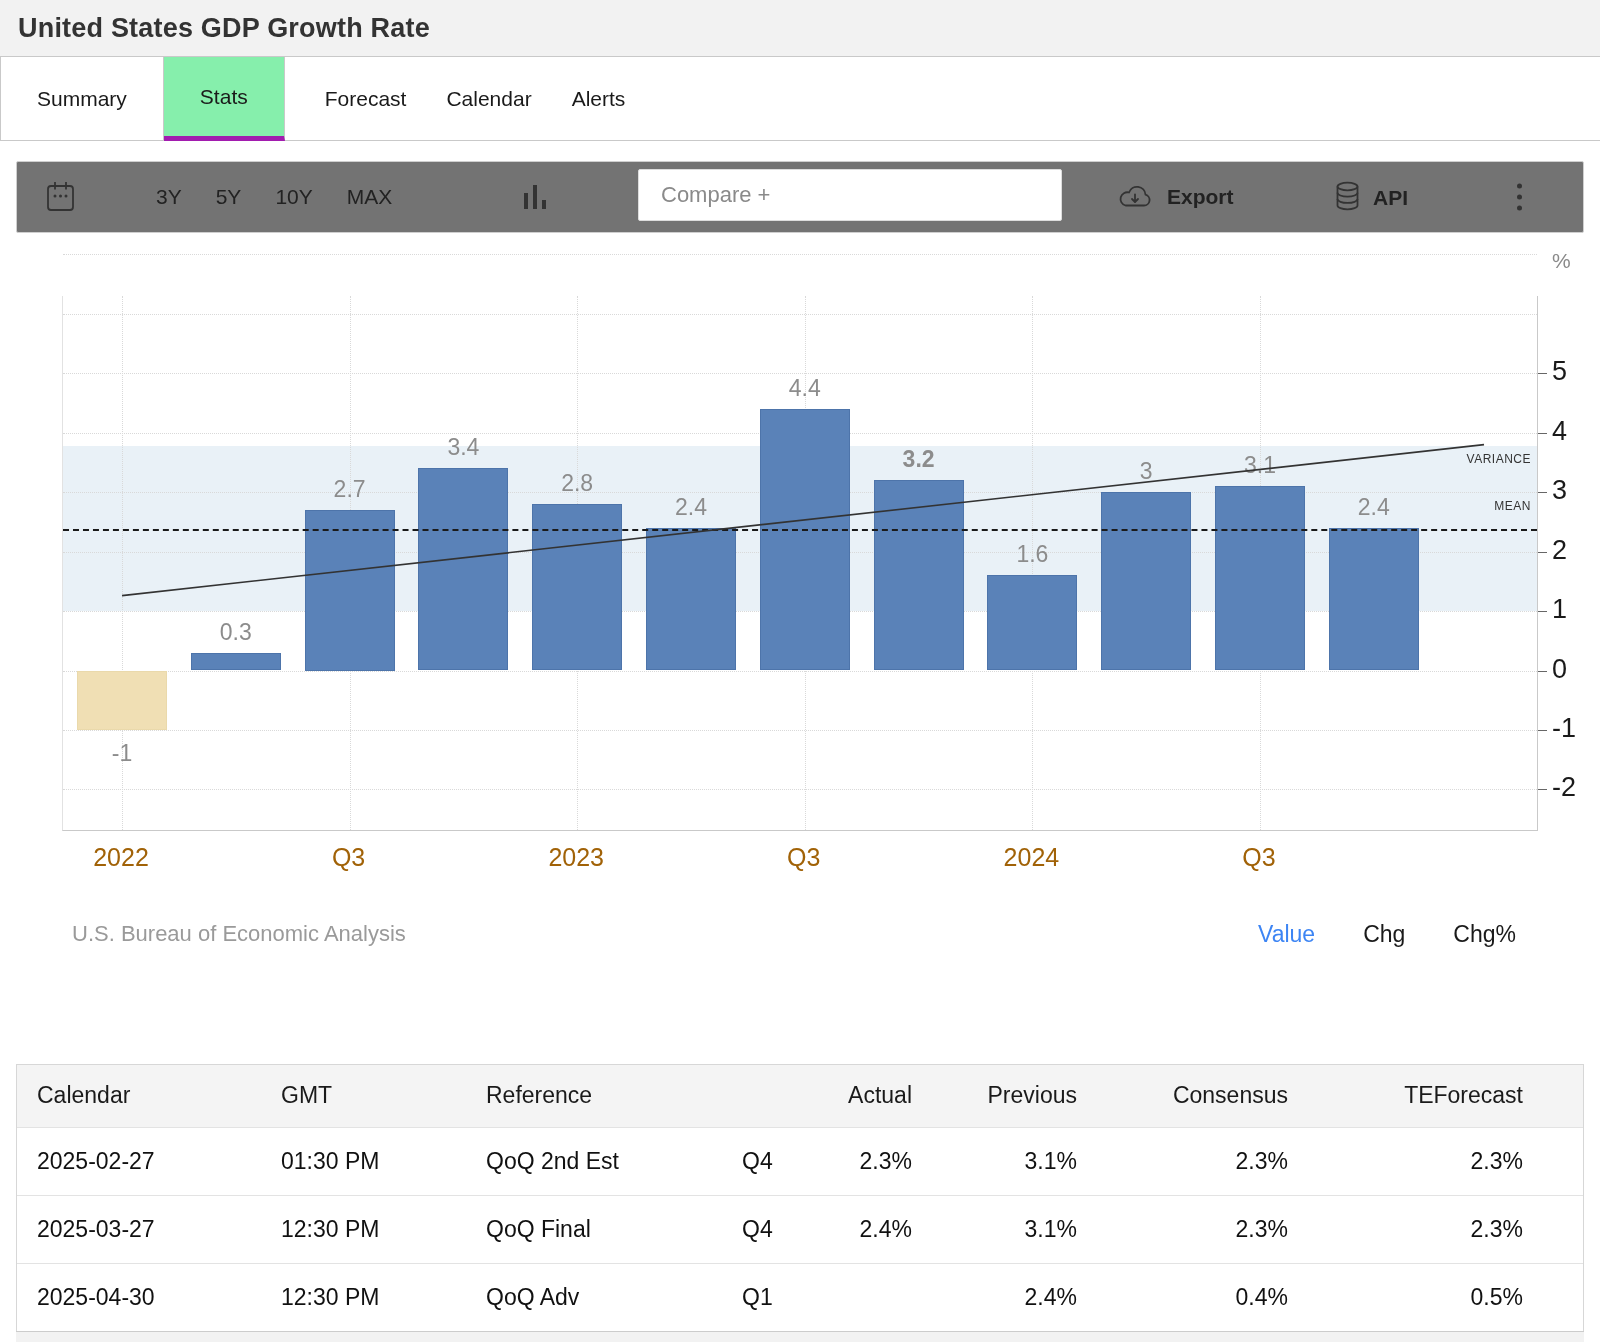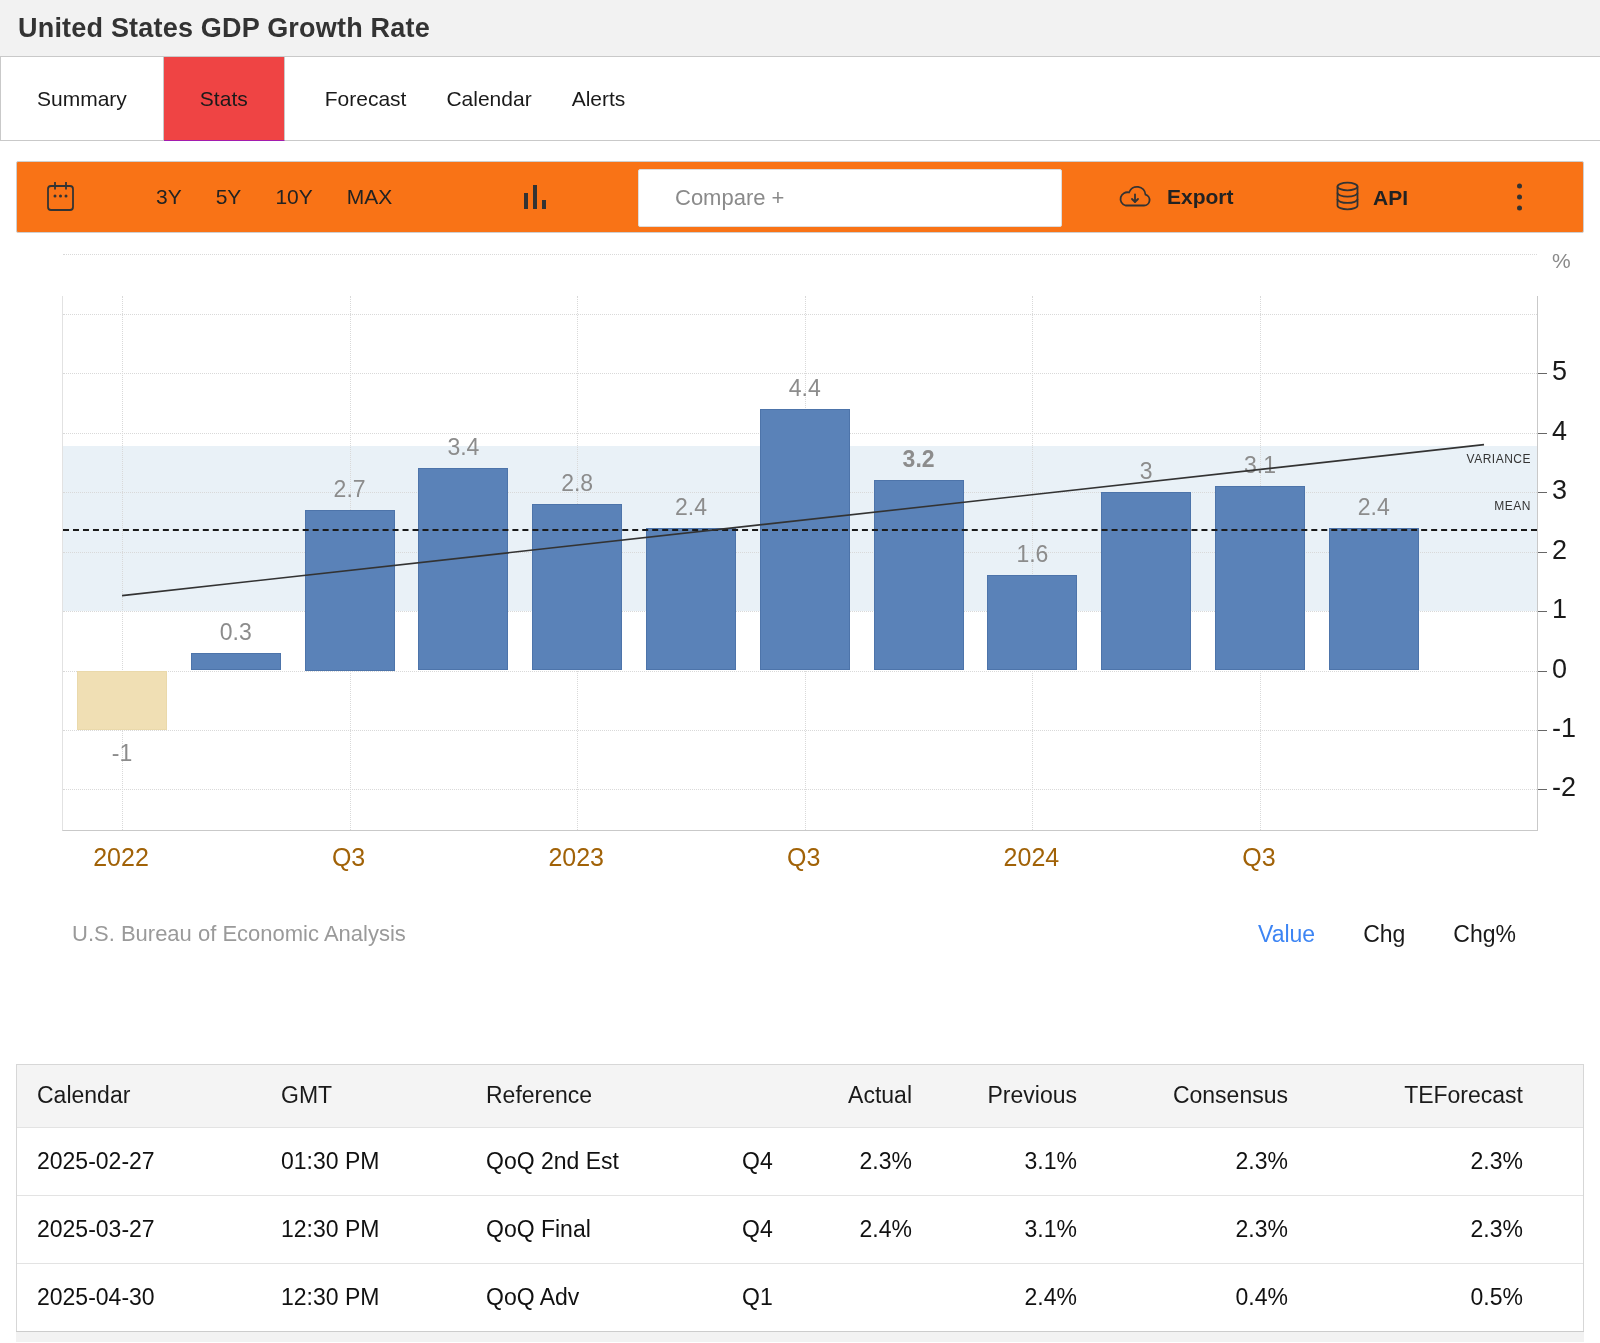--- a/index.html
+++ b/index.html
@@ -9,33 +9,33 @@
   
   .titlebar { height:57px; background:#f2f2f2; border-bottom:1px solid #c9c9c9;
     display:flex; align-items:center; padding-left:18px; }
   .titlebar h1 { font-size:27px; font-weight:bold; color:#333; letter-spacing:.2px; }
 
   
   .tabs { display:flex; align-items:stretch; height:84px; border-bottom:1px solid #c9c9c9; background:#fff; }
   .tab { display:flex; align-items:center; font-size:21px; color:#1a1a1a; cursor:pointer; }
   .tab.box { padding:0 36px; border-right:1px solid #c9c9c9; }
   .tab.box.first { border-left:1px solid #c9c9c9; }
-  .tab.active { background:#ef4444; margin-bottom:-1px; border-bottom:1px solid #a21caf; }
+  .tab.active { background:#86efac; margin-bottom:-1px; border-bottom:5px solid #a21caf; }
   .tab.plain { padding:0; margin-left:40px; }
   .caret-down { width:0; height:0; border-left:7px solid transparent; border-right:7px solid transparent;
     border-top:9px solid #1a1a1a; margin-left:10px; margin-top:3px; }
 
   
   .toolbar { position:relative; margin:20px 16px 0 16px; height:72px;
-    border:1px solid #cfcfcf; border-radius:2px; background:#f97316; }
+    border:1px solid #cfcfcf; border-radius:2px; background:#737373; }
   .toolbar .abs { position:absolute; top:50%; transform:translateY(-50%); }
   .ranges { display:flex; gap:34px; font-size:21px; color:#222; }
   .range-btn { cursor:pointer; }
-  .compare-input { position:absolute; left:621px; top:7px; width:424px; height:58px;
-    border:1px solid #ddd; border-radius:2px; font-size:22px; color:#444; padding:0 36px;
+  .compare-input { position:absolute; left:621px; top:7px; width:424px; height:52px;
+    border:1px solid #ddd; border-radius:2px; font-size:22px; color:#444; padding:0 22px;
     font-family:"Liberation Sans", sans-serif; }
   .compare-input::placeholder { color:#8a8a8a; opacity:1; }
   .tool-btn { display:flex; align-items:center; gap:12px; font-size:21px; color:#222; cursor:pointer;font-weight:bold; }
 
   
   .chart-card { position:relative; height:755px; background:#fff; }
   .plot { position:absolute; left:62px; top:63px; width:1476px; height:535px;
     border-left:1px solid #e2e2e2; border-right:1px solid #c9c9c9; border-bottom:1px solid #c9c9c9; }
   .gridline-h { position:absolute; left:0; width:100%; height:0; border-top:1px dotted #d9d9d9; }
   .gridline-v { position:absolute; top:0; height:100%; width:0; border-left:1px dotted #d9d9d9; }

